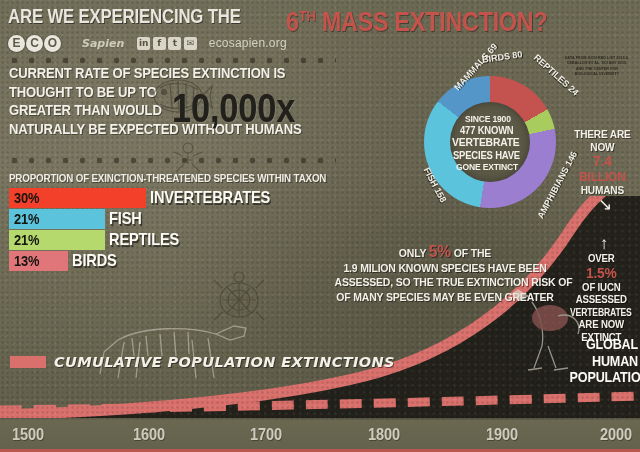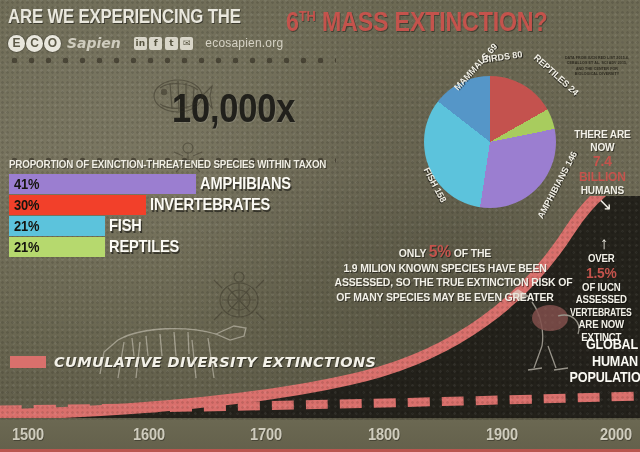--- a/index.html
+++ b/index.html
@@ -40,21 +40,21 @@
     font-size:27px;line-height:28px;color:#c4534c;white-space:nowrap;
     text-shadow:1px 1px 0 rgba(0,0,0,.35);
   }
   #title-accent .sup{font-size:15px;vertical-align:super;}
   #brandbar{position:absolute;left:8px;top:33px;height:20px;display:flex;align-items:center;gap:5px;}
   .logo-letter{
     width:17px;height:17px;border-radius:50%;background:#e9e7dd;color:#5d5a48;
     font-size:12px;font-weight:bold;display:flex;align-items:center;justify-content:center;
     margin-right:-4px;box-shadow:0 0 0 1px rgba(0,0,0,.18);
   }
-  #logo-word{font-size:14px;color:#cfccbe;margin-left:5px;}
+  #logo-word{font-size:11px;color:#cfccbe;margin-left:20px;}
   .soc{
     width:13px;height:13px;border-radius:2px;background:#d9d6c9;color:#56533f;
     font-size:9px;font-weight:bold;display:flex;align-items:center;justify-content:center;
     font-family:"DejaVu Sans",sans-serif;
   }
   #socials{display:flex;gap:2.5px;margin-left:8px;}
   #site{font-size:12px;color:#d5d2c4;margin-left:7px;letter-spacing:.2px;}
 
   
   .dots{
@@ -68,21 +68,21 @@
   #statement .ln{
     color:#f2f0e7;font-size:15.2px;line-height:18.6px;white-space:nowrap;
     text-shadow:1px 1px 0 rgba(0,0,0,.4);
   }
   #bignum{
     position:absolute;left:172px;top:88px;font-size:40px;line-height:40px;
     color:#21201b;text-shadow:1px 1px 0 rgba(255,255,255,.12);white-space:nowrap;
   }
 
   
-  #barsec{position:absolute;left:9px;top:158px;width:340px;}
+  #barsec{position:absolute;left:9px;top:172px;width:340px;}
   #bar-heading{color:#f0eee4;font-size:11.4px;line-height:13px;white-space:nowrap;
     text-shadow:1px 1px 0 rgba(0,0,0,.4);margin-bottom:3px;}
   .barrow{position:relative;height:20px;margin-bottom:1px;}
   .bar{position:absolute;left:0;top:0;height:20px;}
   .barpct{position:absolute;left:5px;top:1px;font-size:15px;line-height:18px;color:#16150f;}
   .barlab{position:absolute;top:0px;font-size:17px;line-height:20px;color:#fbfaf4;
     white-space:nowrap;text-shadow:1.5px 1.5px 0 rgba(0,0,0,.5);}
 
   
   #legend{position:absolute;left:10px;top:352px;width:330px;}
@@ -180,59 +180,72 @@
         <div class="soc">f</div>
         <div class="soc">t</div>
         <div class="soc">✉</div>
       </div>
       <div id="site">ecosapien.org</div>
     </div>
   </div>
 
   <div class="dots" style="left:6px;top:56px;width:330px;"></div>
 
+  <div id="statement">
+    <div class="ln cond">CURRENT RATE OF SPECIES EXTINCTION IS</div>
+    <div class="ln cond">THOUGHT TO BE UP TO</div>
+    <div class="ln cond">GREATER THAN WOULD</div>
+    <div class="ln cond">NATURALLY BE EXPECTED WITHOUT HUMANS</div>
+  </div>
   <div id="bignum" class="cond">10,000x</div>
 
   <div class="dots" style="left:6px;top:156px;width:330px;"></div>
 
   <div id="barsec">
     <div id="bar-heading" class="cond">PROPORTION OF EXINCTION-THREATENED SPECIES WITHIN TAXON</div>
     <div id="bar-rows">
-        <div class="barrow">
-          <div class="bar" style="width: 186.55px; background: rgb(155, 126, 208);"></div>
-          <div class="barpct cond">41%</div>
-          <div class="barlab cond" style="left: 190.55px;">AMPHIBIANS</div>
-        </div>
         <div class="barrow">
           <div class="bar" style="width: 136.5px; background: rgb(242, 64, 42);"></div>
           <div class="barpct cond">30%</div>
           <div class="barlab cond" style="left: 140.5px;">INVERTEBRATES</div>
         </div>
         <div class="barrow">
           <div class="bar" style="width: 95.55px; background: rgb(92, 195, 220);"></div>
           <div class="barpct cond">21%</div>
           <div class="barlab cond" style="left: 99.55px;">FISH</div>
         </div>
         <div class="barrow">
           <div class="bar" style="width: 95.55px; background: rgb(182, 217, 110);"></div>
           <div class="barpct cond">21%</div>
           <div class="barlab cond" style="left: 99.55px;">REPTILES</div>
         </div>
+        <div class="barrow">
+          <div class="bar" style="width: 59.15px; background: rgb(224, 118, 122);"></div>
+          <div class="barpct cond">13%</div>
+          <div class="barlab cond" style="left: 63.15px;">BIRDS</div>
+        </div>
       </div>
   </div>
 
   <div id="legend">
     <div class="legrow">
       <div class="legswatch"></div>
-      <div class="legtext hand">CUMULATIVE DIVERSITY EXTINCTIONS</div>
+      <div class="legtext hand">CUMULATIVE POPULATION EXTINCTIONS</div>
     </div>
   </div>
 
   <div id="donut-wrap">
     <div id="donut" style="background: conic-gradient(rgb(196, 82, 78) 0deg, rgb(196, 82, 78) 60.3774deg, rgb(168, 204, 94) 60.3774deg, rgb(168, 204, 94) 78.4906deg, rgb(155, 126, 208) 78.4906deg, rgb(155, 126, 208) 188.679deg, rgb(92, 195, 220) 188.679deg, rgb(92, 195, 220) 307.925deg, rgb(85, 150, 200) 307.925deg, rgb(85, 150, 200) 360deg);"></div>
+    <div id="donut-hole">
+      <div class="dh1 cond" style="transform:scaleX(.9)">SINCE 1900</div>
+      <div class="dh2 cond" style="transform:scaleX(.9)">477 KNOWN</div>
+      <div class="dh3 cond" style="transform:scaleX(.9)">VERTEBRATE</div>
+      <div class="dh2 cond" style="transform:scaleX(.9)">SPECIES HAVE</div>
+      <div class="dh1 cond" style="transform:scaleX(.9)">GONE EXTINCT</div>
+    </div>
     <div class="slicelab" style="left:22px;top:-14px;transform:rotate(-48deg);">MAMMALS 69</div>
     <div class="slicelab" style="left:58px;top:-24px;transform:rotate(-8deg);">BIRDS 80</div>
     <div class="slicelab" style="left:104px;top:-6px;transform:rotate(42deg);">REPTILES 24</div>
     <div class="slicelab" style="left:96px;top:104px;transform:rotate(-62deg);">AMPHIBIANS 146</div>
     <div class="slicelab" style="left:-8px;top:104px;transform:rotate(62deg);">FISH 158</div>
   </div>
 
   <div id="source">
     <div>DATA FROM IUCN RED LIST 2015.4,</div>
     <div>CEBALLOS ET AL. SCI ADV 2015,</div>

